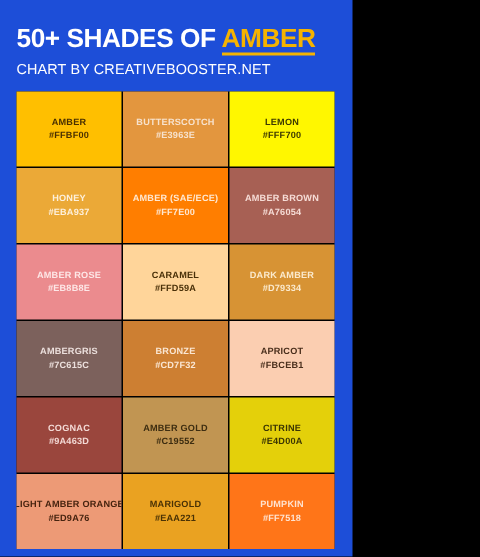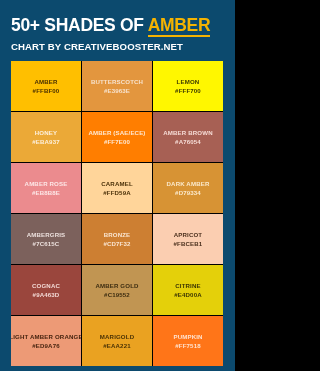--- a/index.html
+++ b/index.html
@@ -10,21 +10,21 @@
   body {
     width: 235px;
     height: 371px;
     overflow: hidden;
     font-family: "Liberation Sans", sans-serif;
     -webkit-font-smoothing: antialiased;
   }
   .page {
     width: 235px;
     height: 371px;
-    background: #0c4a6e;
+    background: #1d4ed8;
     position: relative;
     box-sizing: border-box;
   }
   
   .header {
     padding: 16px 11px 0 11px;
   }
   .title {
     font-size: 17.5px;
     font-weight: bold;
@@ -34,21 +34,21 @@
     white-space: nowrap;
     margin: 0;
   }
   .title .accent {
     color: #f5b301;
     border-bottom: 2px solid #f5b301;
     padding-bottom: 0px;
   }
   .subtitle {
     font-size: 9.6px;
-    font-weight: bold;
+    font-weight: normal;
     color: #ffffff;
     letter-spacing: 0.1px;
     margin-top: 7px;
     white-space: nowrap;
   }
   
   .grid {
     position: absolute;
     top: 61px;
     left: 11px;

